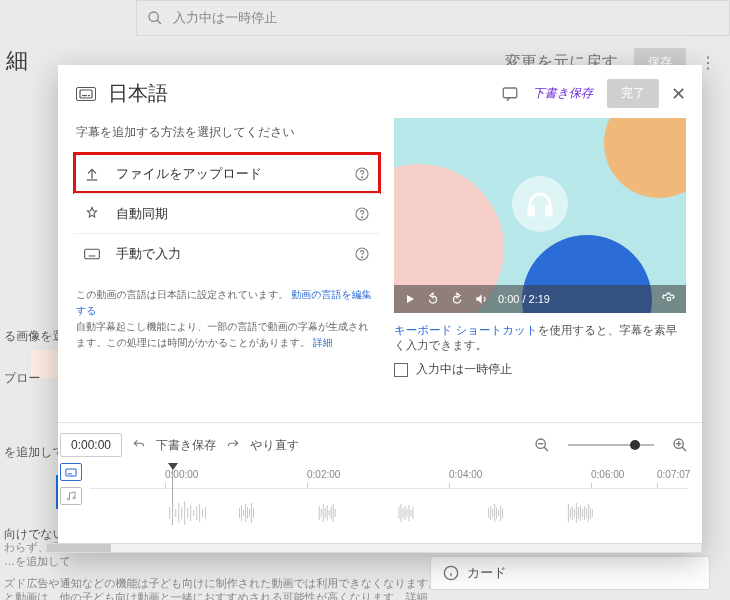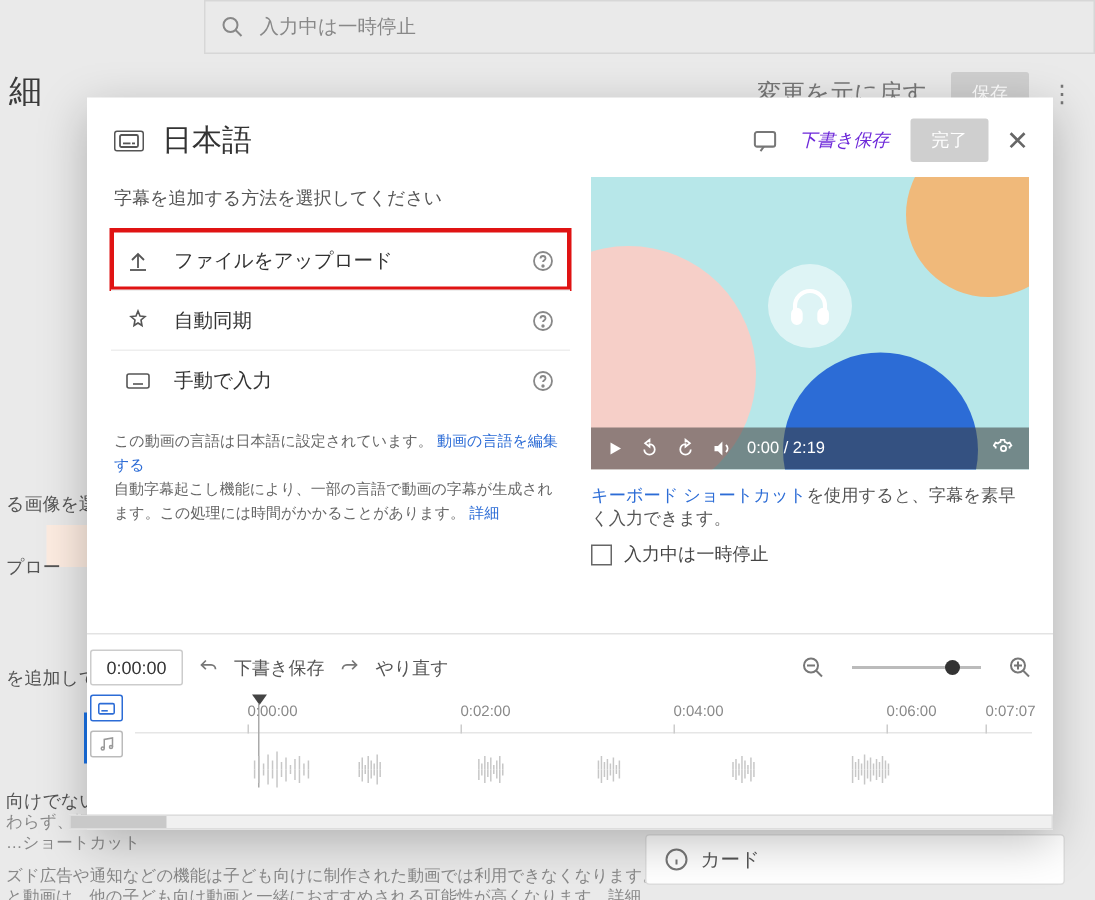--- a/index.html
+++ b/index.html
@@ -118,21 +118,21 @@
     <div class="pill">保存</div>
     <div class="dots">⋮</div>
   </div>
   <div class="bg-left-1">る画像を選択し</div>
   <div class="bg-thumb"></div>
   <div class="bg-left-2">プロー</div>
   <div class="bg-left-3">を追加して、視聴</div>
   <div class="blue-accent"></div>
   <div class="bg-left-4a">向けでない動画…</div>
   <div class="bg-left-4b">わらず、児童</div>
-  <div class="bg-left-4c">…ショートカット</div>
+  <div class="bg-left-4c">…を追加して</div>
   <div class="bg-foot-1">ズド広告や通知などの機能は子ども向けに制作された動画では利用できなくなります。ご自身で子ども向</div>
   <div class="bg-foot-2">と動画は、他の子ども向け動画と一緒におすすめされる可能性が高くなります。詳細</div>
   <div class="bg-card">
     <span>
       <svg width="16" height="16" viewBox="0 0 24 24" fill="none" stroke="#777" stroke-width="2">
           <circle cx="12" cy="12" r="10"></circle>
           <line x1="12" y1="8" x2="12" y2="8"></line>
           <line x1="12" y1="12" x2="12" y2="17"></line>
         </svg>
     </span>

